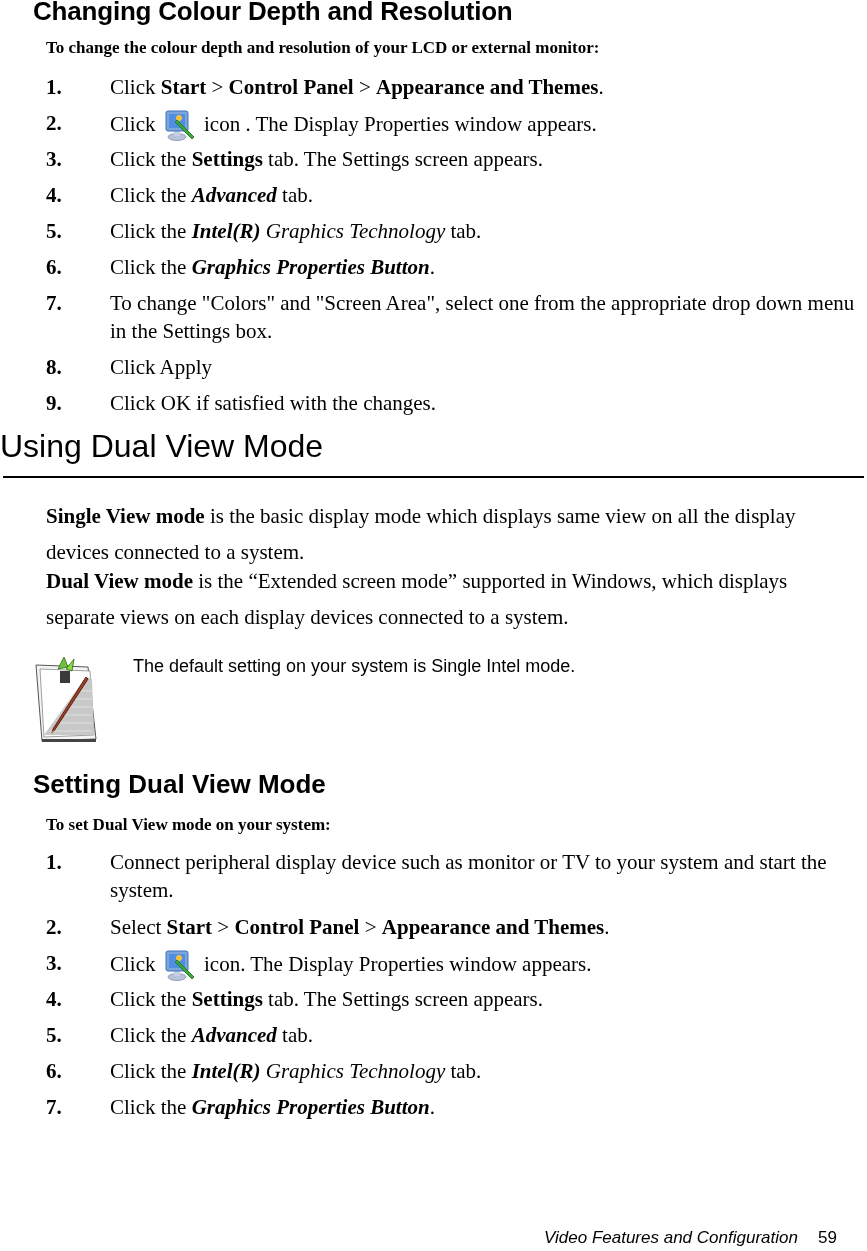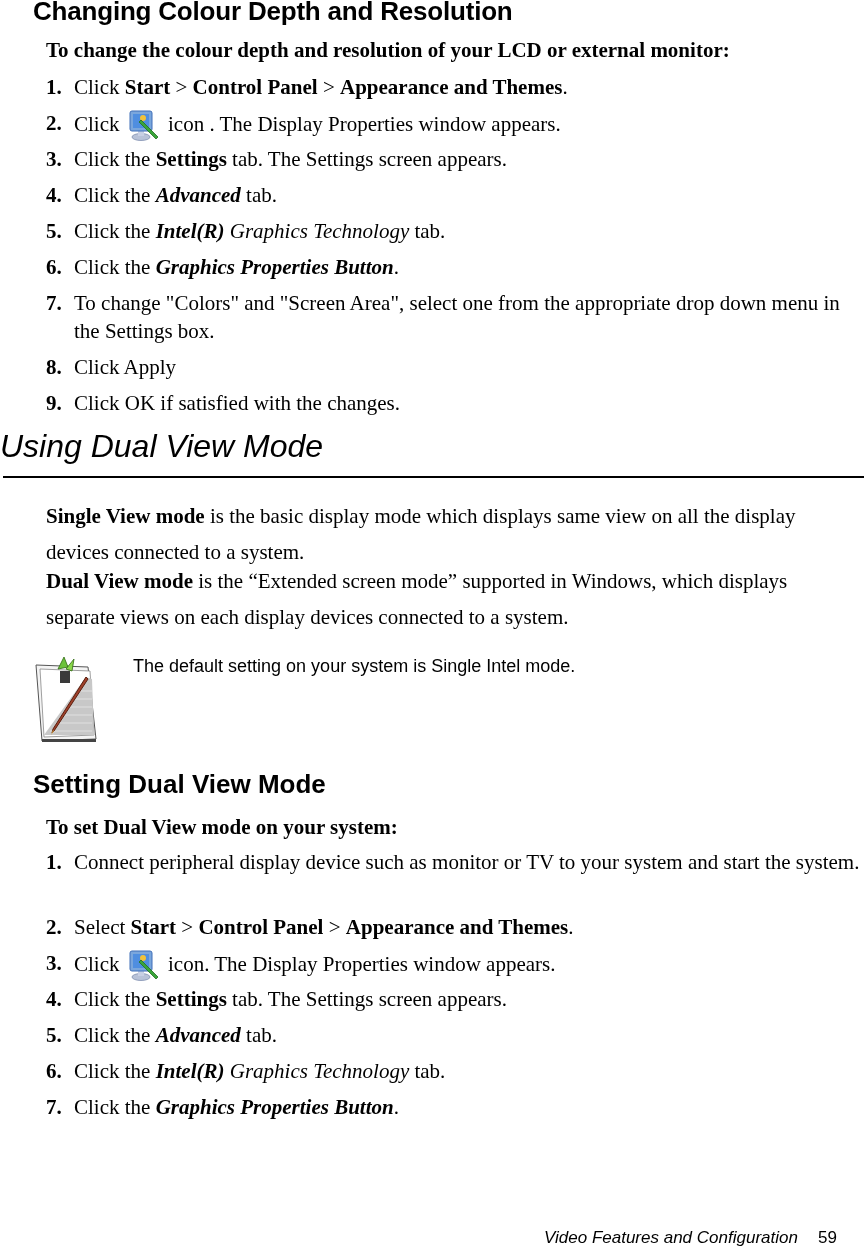--- a/index.html
+++ b/index.html
@@ -1,24 +1,24 @@
 <!DOCTYPE html>
 <html><head>
 <meta charset="utf-8">
 <style>
   html, body { margin:0; padding:0; background:#ffffff; }
   body { width:867px; height:1251px; position:relative; overflow:hidden; color:#000; font-family:"Liberation Serif", serif; }
   .h1 { position:absolute; left:33px; top:-4px; font-family:"Liberation Sans", sans-serif; font-weight:bold; font-size:26px; letter-spacing:-0.2px; white-space:nowrap; }
   .h2 { position:absolute; left:33px; top:769px; font-family:"Liberation Sans", sans-serif; font-weight:bold; font-size:26px; white-space:nowrap; }
-  .chapter { position:absolute; left:0px; top:428px; font-family:"Liberation Sans", sans-serif; font-size:32px; white-space:nowrap;font-style:italic; }
+  .chapter { position:absolute; left:0px; top:428px; font-family:"Liberation Sans", sans-serif; font-size:32px; white-space:nowrap; }
   .rule { position:absolute; left:3px; top:476px; width:861px; height:2px; background:#000; }
-  .intro { position:absolute; left:46px; font-weight:bold; font-size:21px; white-space:nowrap; }
+  .intro { position:absolute; left:46px; font-weight:bold; font-size:17px; white-space:nowrap; }
   .step { position:absolute; left:46px; font-size:21px; line-height:28px; width:820px; }
   .step .num { position:absolute; left:0; top:0; font-weight:bold; }
-  .step .txt { display:block; margin-left:28px; }
+  .step .txt { display:block; margin-left:64px; }
   .para { position:absolute; left:46px; font-size:21px; line-height:36px; width:800px; }
   .note-text { position:absolute; left:133px; top:656px; font-family:"Liberation Sans", sans-serif; font-size:18px; white-space:nowrap; }
   .note-icon { position:absolute; left:30px; top:655px; width:72px; height:90px; }
   .display-icon { display:inline-block; width:34px; height:32px; vertical-align:-10px; margin:0 2px; }
   .footer { position:absolute; left:544px; top:1228px; font-family:"Liberation Sans", sans-serif; font-style:italic; font-size:17px; white-space:nowrap; }
   .footer .pg { font-style:normal; margin-left:20px; }
   b { font-weight:bold; }
   .bi { font-weight:bold; font-style:italic; }
   .it { font-style:italic; }
 </style>

